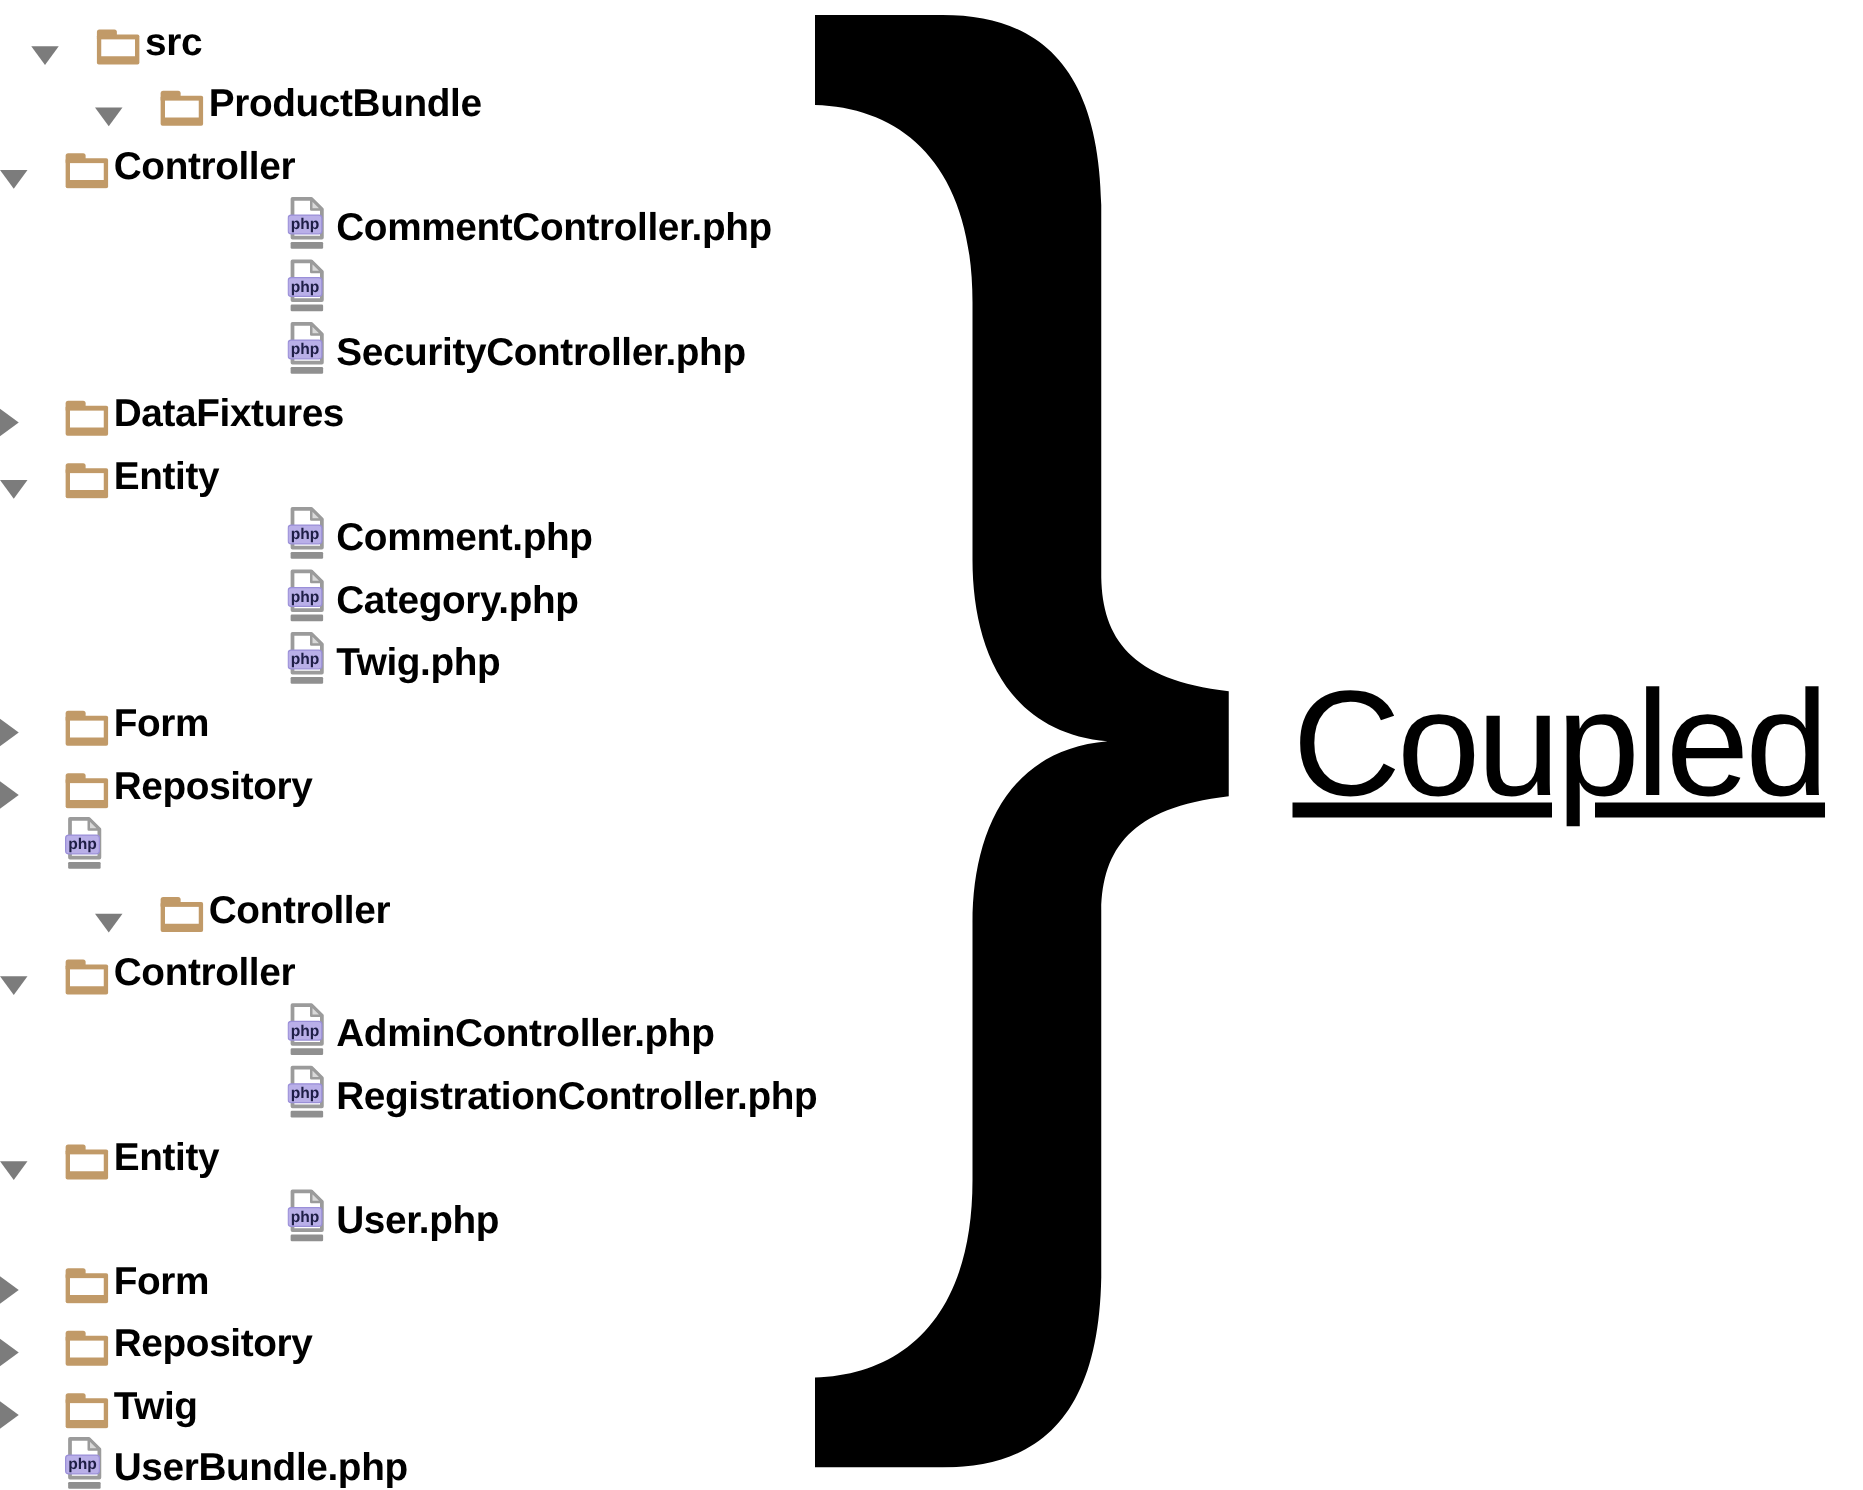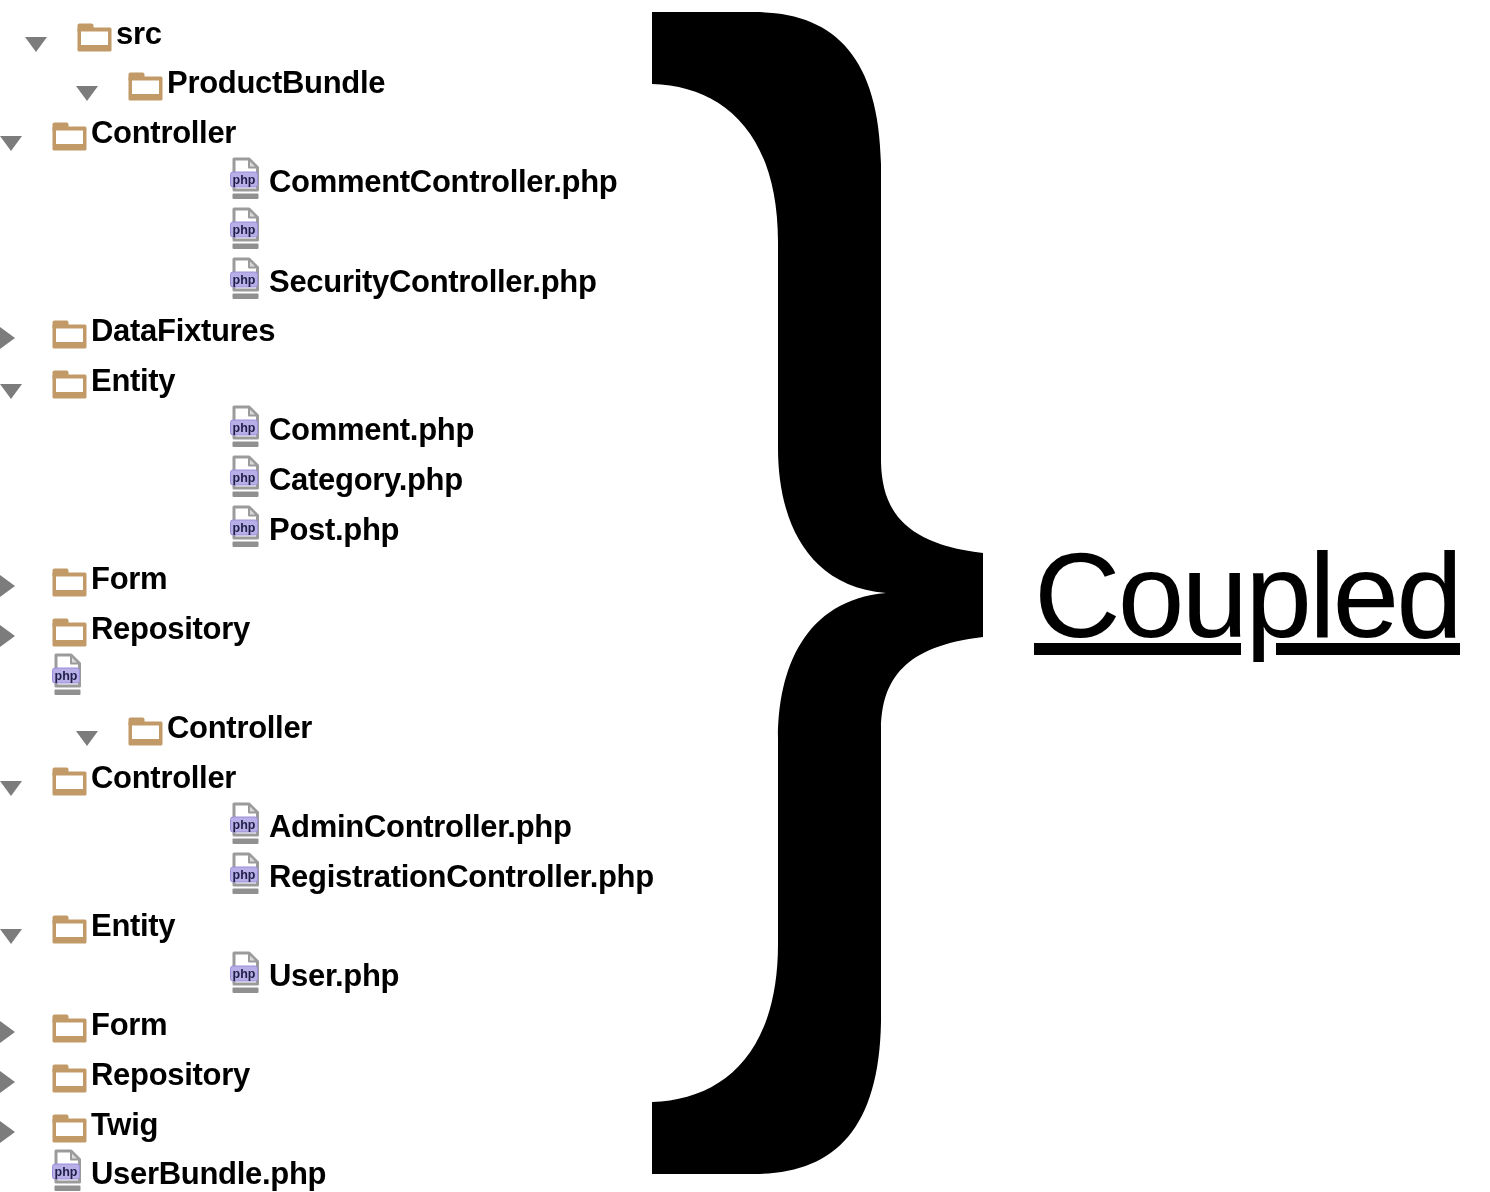--- a/index.html
+++ b/index.html
@@ -177,21 +177,21 @@
 
     <span class="icon php-icon">
       <svg width="31" height="43" viewBox="0 0 31 43" aria-hidden="true">
         <path d="M4 2 h15 l8.5 8.5 V33 H4 Z" fill="#ffffff" style="stroke:var(--doc-outline,#9B9B9B)" stroke-width="3" stroke-linejoin="round"></path>
         <path d="M19 2 l8.5 8.5 H19 Z" fill="#d9d9d9" style="stroke:var(--doc-outline,#9B9B9B)" stroke-width="2" stroke-linejoin="round"></path>
         <rect x="2.5" y="36.5" width="26" height="5.5" rx="1" style="fill:var(--doc-bar,#909090)"></rect>
         <rect x="0.5" y="15" width="27" height="15" rx="2.5" style="fill:var(--badge-bg,#B9AFE8);stroke:var(--badge-border,#9A8FD8)" stroke-width="1"></rect>
         <text x="14" y="26.5" text-anchor="middle" class="badge-glyph" style="fill:var(--badge-text,#1E1E46)">php</text>
       </svg>
     </span>
-    <span class="label">Post.php</span>
+    <span class="label">Twig.php</span>
   </div>
     <div class="row lvl2">
     <span class="tri right"></span>
     <span class="icon folder-icon">
       <svg width="35" height="30" viewBox="0 0 35 30" aria-hidden="true">
         <rect x="0.5" y="1.5" width="16" height="9" rx="2" style="fill:var(--folder-color,#C19A68)"></rect>
         <rect x="0.5" y="5.5" width="34" height="24" rx="1.5" style="fill:var(--folder-color,#C19A68)"></rect>
         <rect x="4" y="9.5" width="27" height="13.5" fill="#ffffff"></rect>
       </svg>
     </span>

